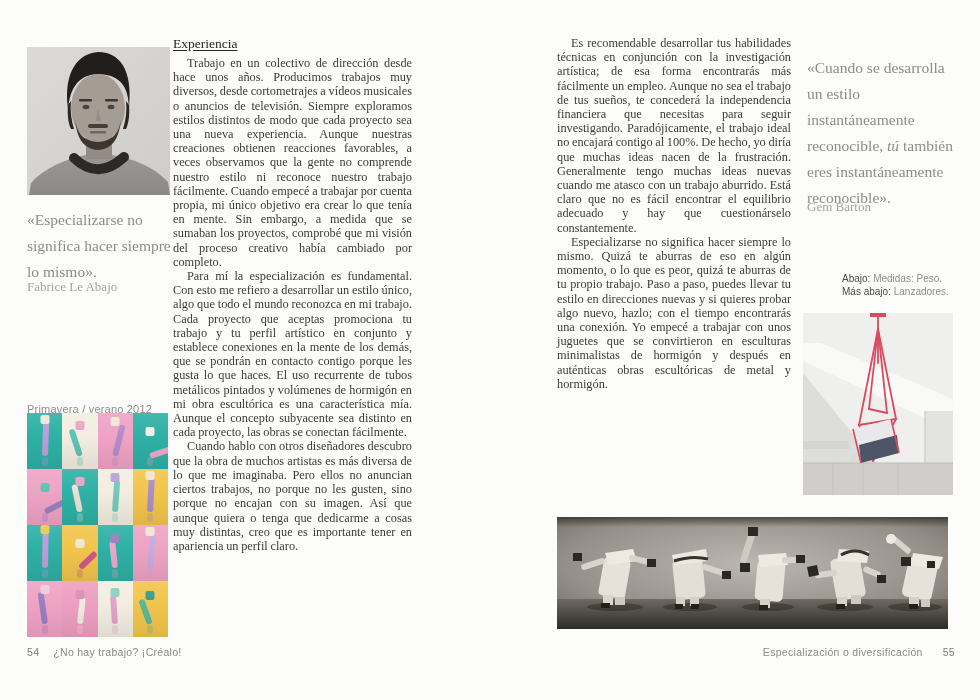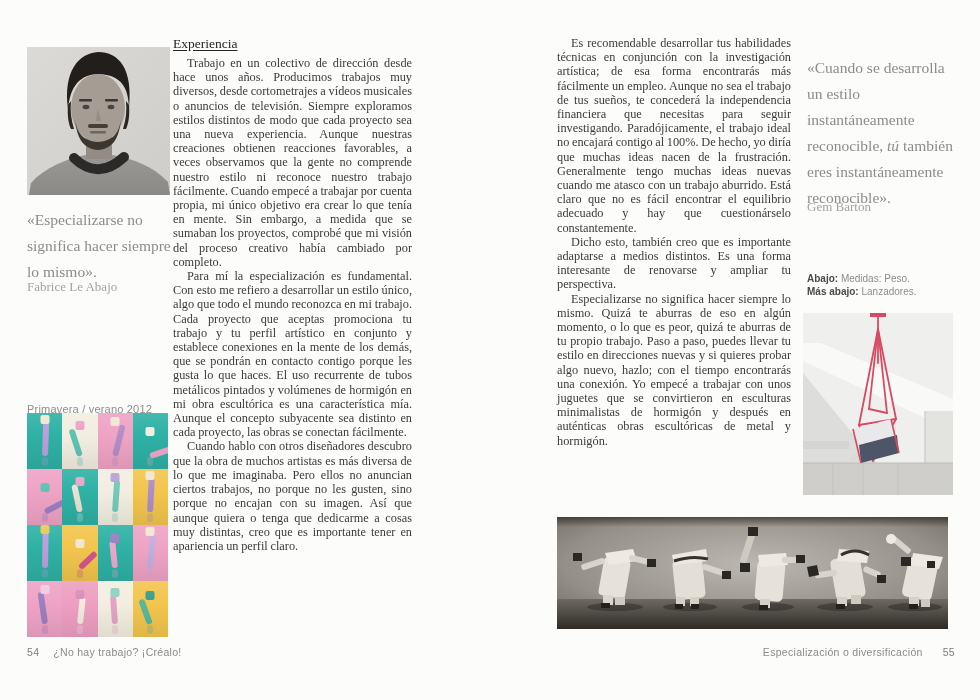--- a/index.html
+++ b/index.html
@@ -30,21 +30,21 @@
   }
   .pull-quote .q-italic { font-style:italic; }
   .quote-attrib {
     font-size:13px; color:#a3a3a3; margin-top:9px;
   }
 
   
   .sans { font-family:"Liberation Sans","DejaVu Sans",sans-serif; }
   .season-label { font-size:11px; color:#8d8d8d; letter-spacing:.2px; }
   .caption { font-size:10px; line-height:13px; color:#8d8d8d; }
-  .caption b { color:#4a4a4a; font-weight:bold; }
+  .caption b { color:#4a4a4a; font-weight:normal;margin-left:35px; }
   .footer { font-size:10.5px; color:#8a8a8a; letter-spacing:.3px; display:flex; align-items:center; }
   .footer .pageno { color:#7d7d7d; }
 
   
   .grid-photo {
     width:141px; height:224px;
     display:grid; grid-template-columns:repeat(4,1fr); grid-template-rows:repeat(4,1fr);
   }
   .grid-cell { position:relative; overflow:hidden; }
   .grid-fig {
@@ -204,21 +204,20 @@
   <p>Cuando hablo con otros diseñadores descubro que la obra de muchos artistas es más diversa de lo que me imaginaba. Pero ellos no anuncian ciertos trabajos, no porque no les gusten, sino porque no encajan con su imagen. Así que aunque quiera o tenga que dedicarme a cosas muy distintas, creo que es importante tener en apariencia un perfil claro.</p>
 </section>
 
 <div class="abs sans footer" style="left:27px; top:646px; gap:14px;">
   <span class="pageno">54</span>
   <span>¿No hay trabajo? ¡Créalo!</span>
 </div>
 
 <section class="abs article-col" style="left:557px; top:36px; width:234px;">
   <p>Es recomendable desarrollar tus habilidades técnicas en conjunción con la investigación artística; de esa forma encontrarás más fácilmente un empleo. Aunque no sea el trabajo de tus sueños, te concederá la independencia financiera que necesitas para seguir investigando. Paradójicamente, el trabajo ideal no encajará contigo al 100%. De hecho, yo diría que muchas ideas nacen de la frustración. Generalmente tengo muchas ideas nuevas cuando me atasco con un trabajo aburrido. Está claro que no es fácil encontrar el equilibrio adecuado y hay que cuestionárselo constantemente.</p>
-  <p>Dicho esto, también creo que es importante adaptarse a medios distintos. Es una forma interesante de renovarse y ampliar tu perspectiva.</p>
   <p>Especializarse no significa hacer siempre lo mismo. Quizá te aburras de eso en algún momento, o lo que es peor, quizá te aburras de tu propio trabajo. Paso a paso, puedes llevar tu estilo en direcciones nuevas y si quieres probar algo nuevo, hazlo; con el tiempo encontrarás una conexión. Yo empecé a trabajar con unos juguetes que se convirtieron en esculturas minimalistas de hormigón y después en auténticas obras escultóricas de metal y hormigón.</p>
 </section>
 
 <div class="abs pull-quote" style="left:807px; top:55px; width:155px;"><span>«Cuando se desarrolla un estilo instantáneamente reconocible, </span><span class="q-italic">tú</span><span> también eres instantáneamente reconocible».</span></div>
 <div class="abs quote-attrib" style="left:807px; top:190px;">Gem Barton</div>
 
 <div class="abs sans caption" style="left:807px; top:272px; width:155px;">
   <div><b>Abajo:</b><span> Medidas: Peso.</span></div>
   <div><b>Más abajo:</b><span> Lanzadores.</span></div>
 </div>

